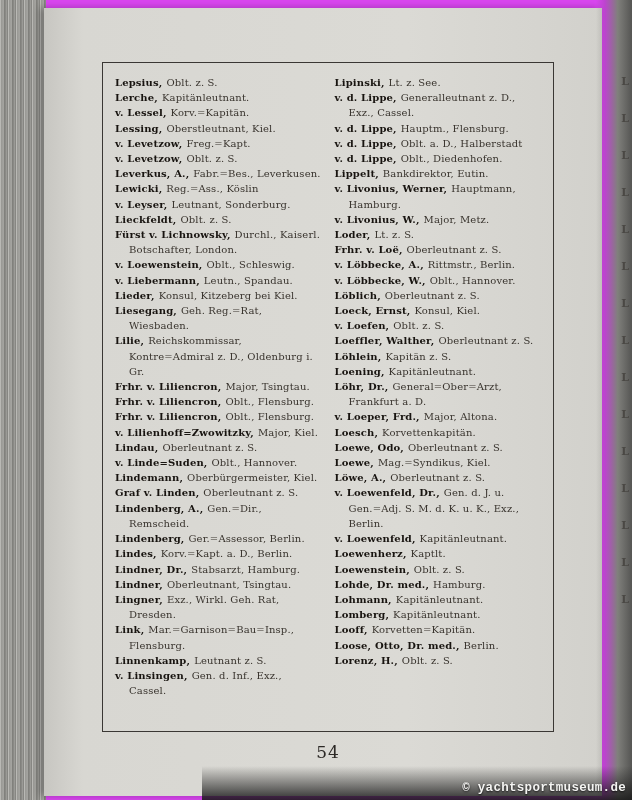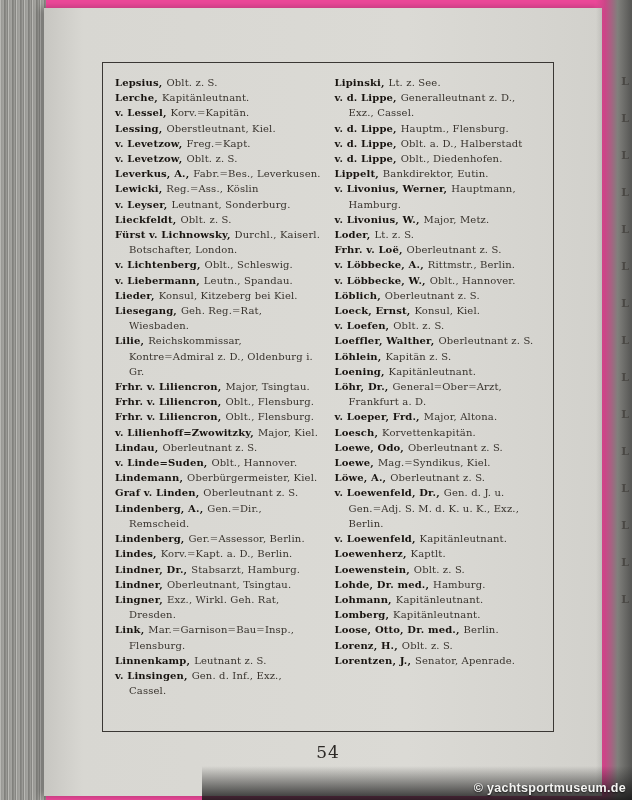--- a/index.html
+++ b/index.html
@@ -2,21 +2,21 @@
 <html><head>
 <meta charset="utf-8">
 <style>
   * { margin:0; padding:0; box-sizing:border-box; }
   html,body { width:632px; height:800px; }
   body {
     font-family:"DejaVu Serif", serif;
     background:#8f8f8d;
     overflow:hidden;
   }
-  .scan { position:relative; width:632px; height:800px; background:#ec4899; }
+  .scan { position:relative; width:632px; height:800px; background:#d946ef; }
 
   
   .gutter {
     position:absolute; left:0; top:0; width:46px; height:100%;
     background:repeating-linear-gradient(90deg,
       #c9c8c4 0px, #8a8a86 2px, #b5b4b0 3px, #6f6f6b 5px, #a5a4a0 6px, #7c7c78 8px);
   }
 
   
   .page {
@@ -63,21 +63,21 @@
     color:#3f3c38; opacity:0.75;
   }
 
   
   .dark-corner {
     position:absolute; right:0; bottom:0; width:430px; height:34px;
     background:linear-gradient(to top, rgba(25,25,25,0.88), rgba(25,25,25,0));
   }
   .watermark {
     position:absolute; right:6px; bottom:5px;
-    font-family:Liberation Sans, sans-serif;
+    font-family:Liberation Mono, monospace;
     font-size:12.5px; font-weight:bold;
     color:#f4f4f2; letter-spacing:0.3px;
     text-shadow:0 1px 2px rgba(0,0,0,0.8);
   }
 </style>
 </head>
 <body>
 
 <div class="scan">
 
@@ -127,21 +127,21 @@
 
           <div class="entry">
             <span class="name">Lieckfeldt,</span><span class="rest">Oblt. z. S.</span>
           </div>
 
           <div class="entry">
             <span class="name">Fürst v. Lichnowsky,</span><span class="rest">Durchl., Kaiserl. Botschafter, London.</span>
           </div>
 
           <div class="entry">
-            <span class="name">v. Lichtenberg,</span><span class="rest">Oblt., Schleswig.</span>
+            <span class="name">v. Loewenstein,</span><span class="rest">Oblt., Schleswig.</span>
           </div>
 
           <div class="entry">
             <span class="name">v. Liebermann,</span><span class="rest">Leutn., Spandau.</span>
           </div>
 
           <div class="entry">
             <span class="name">Lieder,</span><span class="rest">Konsul, Kitzeberg bei Kiel.</span>
           </div>
 
@@ -343,32 +343,32 @@
           </div>
 
           <div class="entry">
             <span class="name">Lohmann,</span><span class="rest">Kapitänleutnant.</span>
           </div>
 
           <div class="entry">
             <span class="name">Lomberg,</span><span class="rest">Kapitänleutnant.</span>
           </div>
 
+          <div class="entry">
+            <span class="name">Looff,</span><span class="rest">Korvetten=Kapitän.</span>
+          </div>
 
           <div class="entry">
             <span class="name">Loose, Otto, Dr. med.,</span><span class="rest">Berlin.</span>
           </div>
 
           <div class="entry">
             <span class="name">Lorenz, H.,</span><span class="rest">Oblt. z. S.</span>
           </div>
 
-          <div class="entry">
-            <span class="name">Lorentzen, J.,</span><span class="rest">Senator, Apenrade.</span>
-          </div>
         </div>
 
     </div>
 
     <div class="page-number">54</div>
 
   </div>
 
   <div class="right-edge"></div>
 

